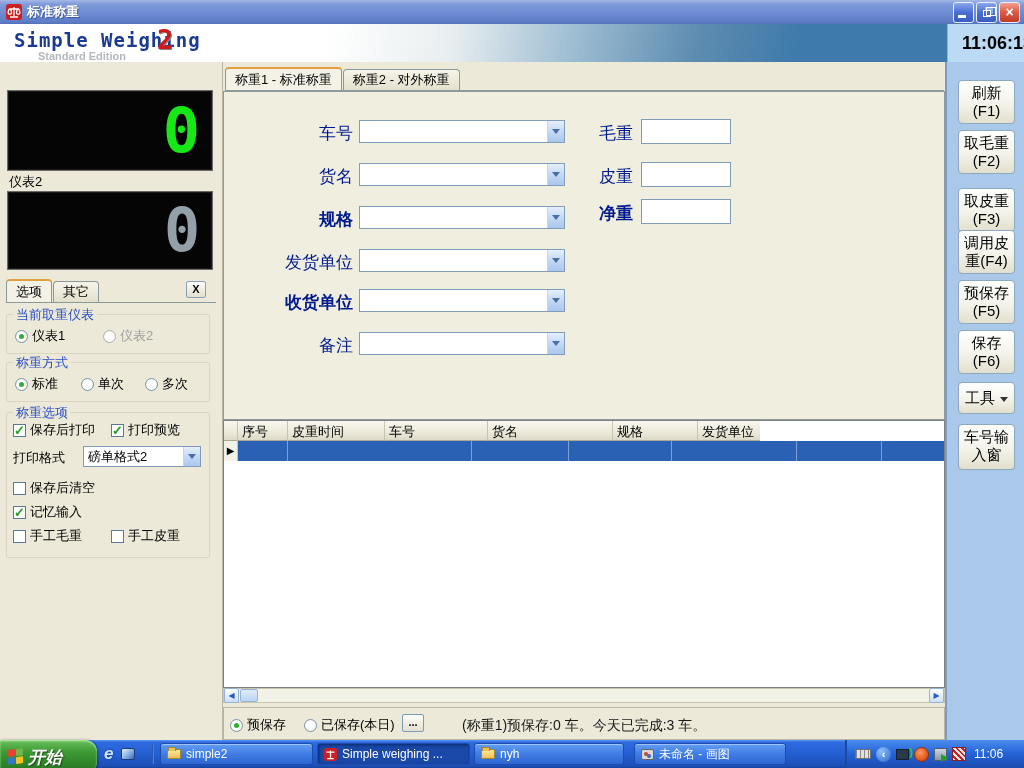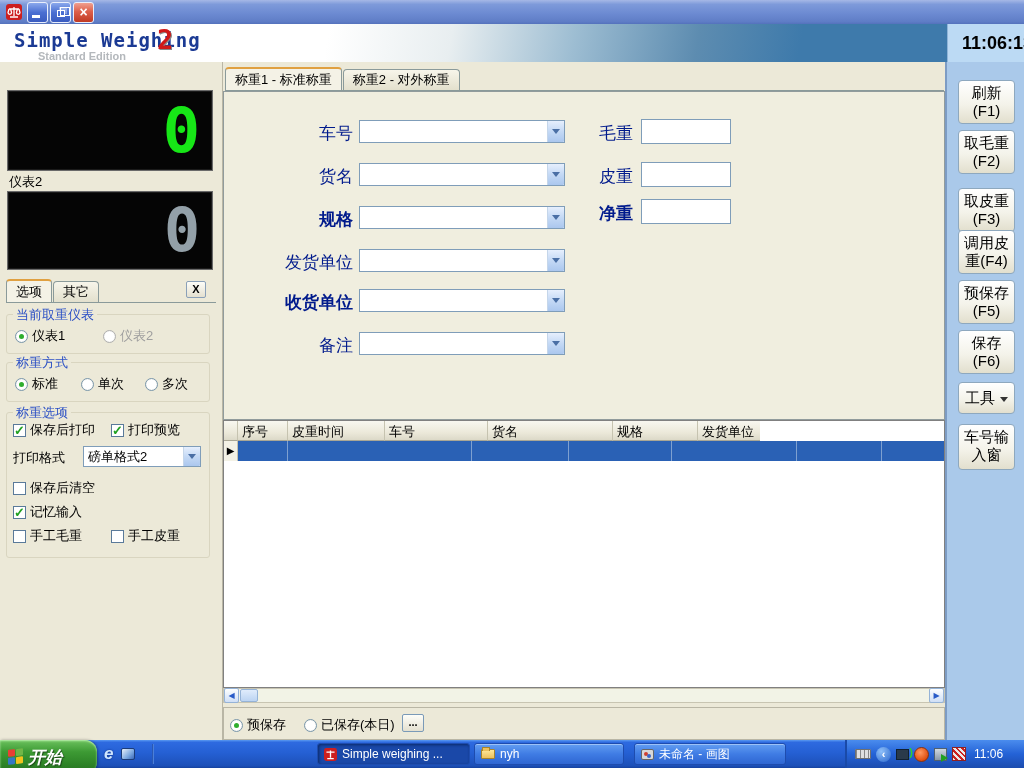--- a/index.html
+++ b/index.html
@@ -177,20 +177,21 @@
 
   <div class="titlebar">
     <svg class="app-icon" viewBox="0 0 16 16">
       <rect width="16" height="16" rx="3" fill="#cc1f1f"></rect>
       <g stroke="#ffffff" stroke-width="1.3" fill="none">
         <path d="M8 3 V12 M3 5 H13 M4 13 H12"></path>
         <path d="M3 5 L2 8.5 A1.8 1.8 0 0 0 5.6 8.5 L4.6 5"></path>
         <path d="M11.4 5 L10.4 8.5 A1.8 1.8 0 0 0 14 8.5 L13 5"></path>
       </g>
     </svg>
+    <span class="titlebar-title">标准称重</span>
     <div class="win-controls">
       <div class="win-btn">
           <span class="glyph-min"></span>
         </div>
       <div class="win-btn">
           <span class="glyph-restore"></span>
         </div>
       <div class="win-btn close">
           <span class="glyph-close">×</span>
         </div>
@@ -368,20 +369,21 @@
     <div class="statusbar">
       <div class="ctl-item st-radio1">
         <span class="radio checked"></span>
         <span>预保存</span>
       </div>
       <div class="ctl-item st-radio2">
         <span class="radio"></span>
         <span>已保存(本日)</span>
       </div>
       <div class="more-btn">...</div>
+      <div class="st-summary">(称重1)预保存:0 车。今天已完成:3 车。</div>
     </div>
   </div>
 
   <div class="right-panel">
     <div class="action-btn ab1">
       <span>刷新</span><br><span>(F1)</span>
     </div>
     <div class="action-btn ab2">
       <span>取毛重</span><br><span>(F2)</span>
     </div>
@@ -414,20 +416,24 @@
           <i class="wl-y"></i>
         </span>
       <span class="start-label">开始</span>
     </div>
     <div class="quick-launch">
       <span class="ie-icon">e</span>
       <span class="ql-icon2"></span>
     </div>
     <div class="ql-sep"></div>
 
+    <div class="task-btn tb1">
+      <span class="folder-glyph"></span>
+      <span>simple2</span>
+    </div>
     <div class="task-btn tb3">
       <span class="folder-glyph"></span>
       <span>nyh</span>
     </div>
     <div class="task-btn tb2 active">
       <svg class="mini-app" viewBox="0 0 16 16">
         <rect width="16" height="16" rx="3" fill="#cc1f1f"></rect>
         <g stroke="#ffffff" stroke-width="1.6" fill="none">
             <path d="M8 3 V12 M3 5 H13 M4 13 H12"></path>
           </g>

